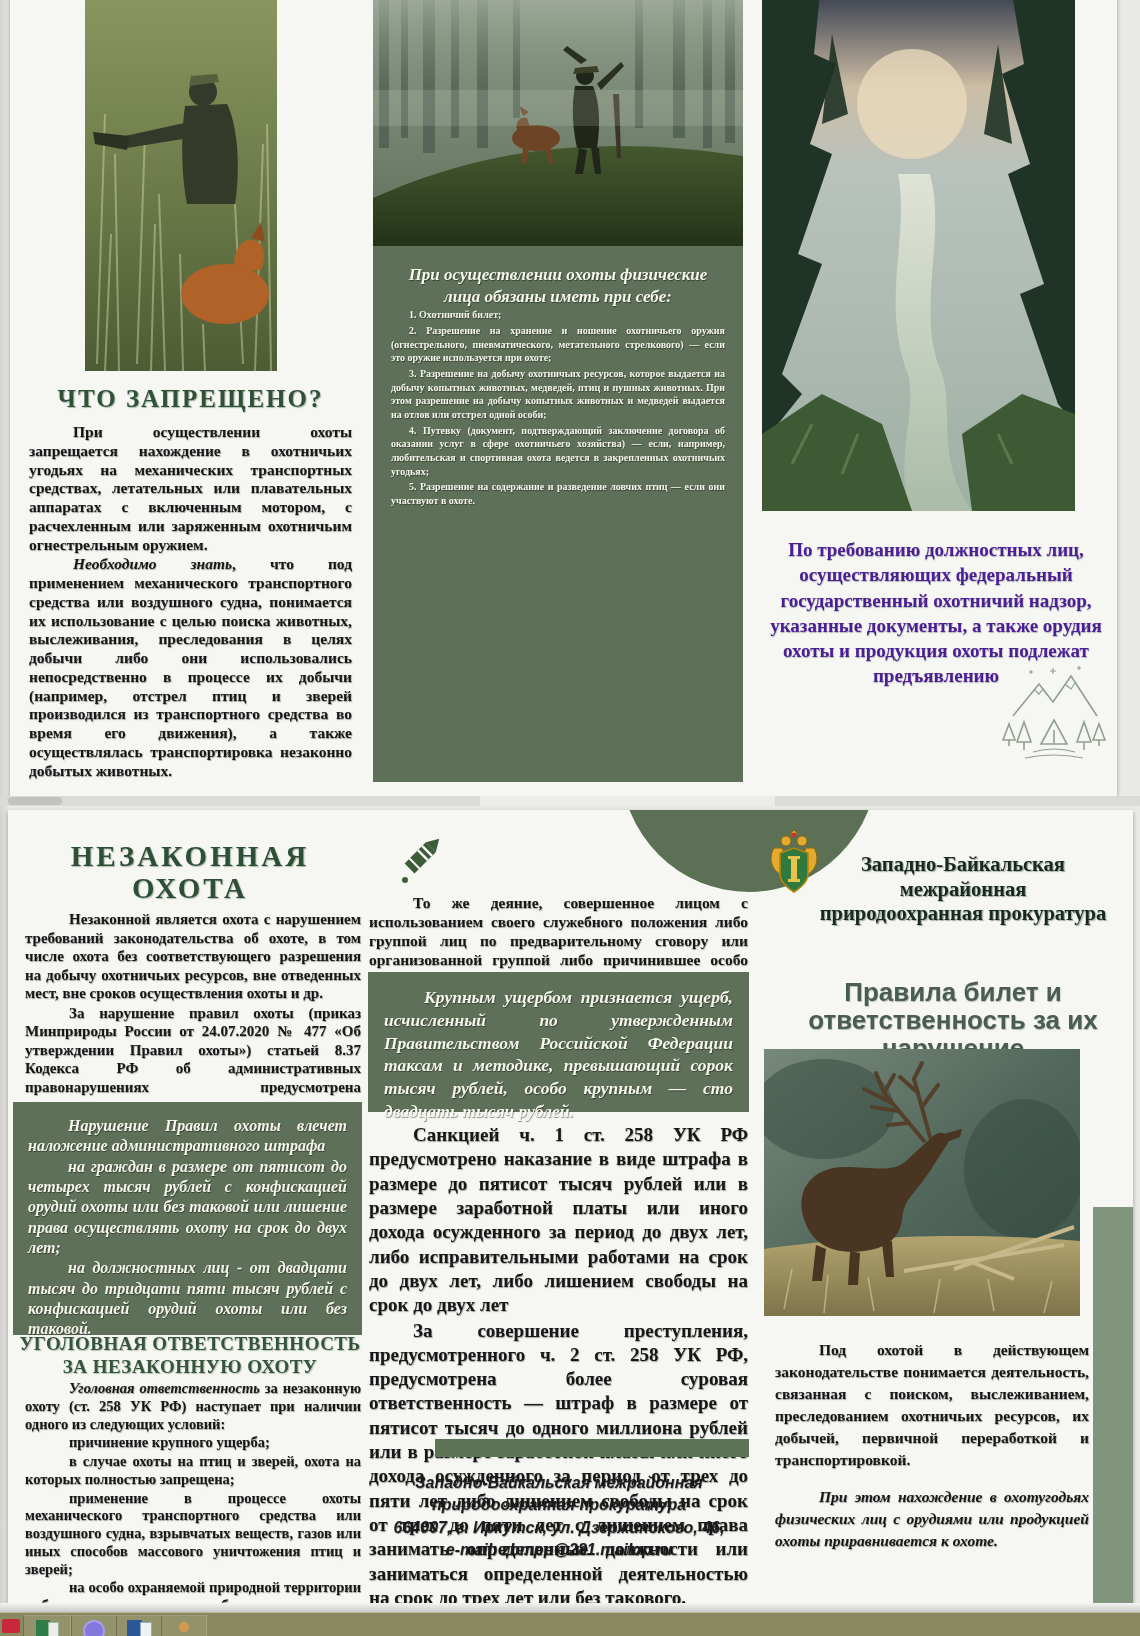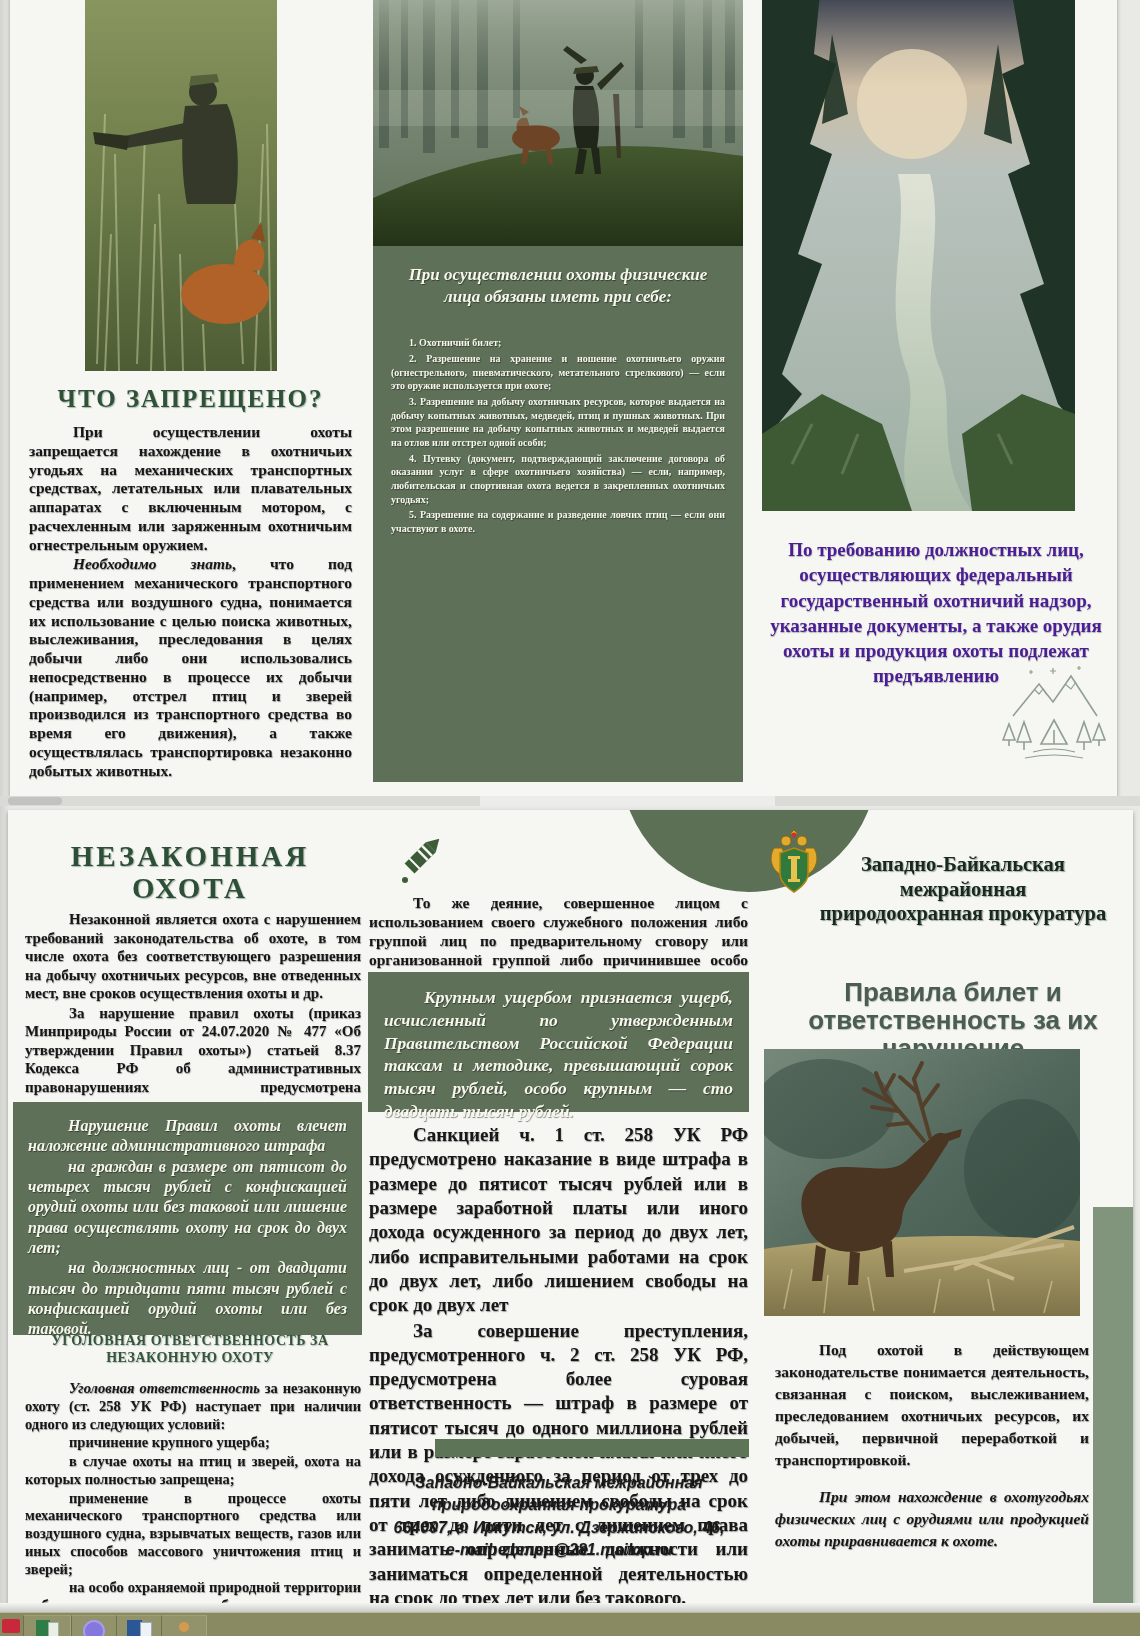--- a/index.html
+++ b/index.html
@@ -17,36 +17,36 @@
   .ctr{text-align:center;}
   .green-panel{position:absolute;background:#5e7158;}
   .panel-tx{color:#f7f7ee;font-weight:700;text-shadow:.7px .9px 1px rgba(0,0,0,.45);}
   h1,h2,h3{margin:0;font-weight:700;}
   
   #p1c1-head{position:absolute;left:18px;top:391px;width:325px;font-size:25px;letter-spacing:2px;
              color:#2f5138;text-align:center;text-shadow:1px 1px 1px rgba(60,90,60,.4);}
   #p1c1-text{position:absolute;left:18px;top:428px;width:325px;font-size:15.5px;line-height:1.21;}
   #p1c2-panel{left:363px;top:252px;width:370px;height:536px;padding:0;}
   #p1c2-inner{padding:18px 18px 0 18px;}
-  #p1c2-lh{font-style:italic;font-size:17px;line-height:1.3;text-align:center;margin-bottom:28px;}
+  #p1c2-lh{font-style:italic;font-size:17px;line-height:1.3;text-align:center;margin-bottom:0;}
   #p1c2-list p{margin:0 0 2px 0;text-indent:18px;font-size:10px;line-height:1.37;text-align:justify;}
   #p1c3-text{position:absolute;left:745px;top:543px;width:362px;font-size:19px;line-height:1.33;
              color:#4c1d95;font-weight:700;text-shadow:.5px .7px 1px rgba(40,70,60,.35);}
   #logo-camp{position:absolute;left:985px;top:666px;width:118px;height:102px;}
   
   .gp-circle{position:absolute;left:613px;top:-174px;width:256px;height:256px;border-radius:50%;
              background:#5c7055;}
   
   #p2c1-head{position:absolute;left:12px;top:30px;width:340px;font-size:29px;letter-spacing:3px;
              line-height:1.12;color:#2e4f37;text-align:center;text-shadow:1px 1px 1px rgba(60,90,60,.4);}
   #p2c1-text{position:absolute;left:16px;top:99px;width:338px;font-size:15px;line-height:1.235;}
   #p2c1-panel{left:5px;top:292px;width:349px;height:233px;}
   #p2c1-panel .in{padding:14px 15px;font-style:italic;font-size:16px;line-height:1.27;text-align:justify;}
   #p2c1-panel p{margin:0;text-indent:40px;}
-  #p2c1-head2{position:absolute;left:10px;top:522px;width:344px;font-size:14px;line-height:1.22;
+  #p2c1-head2{position:absolute;left:10px;top:522px;width:344px;font-size:19px;line-height:1.22;
               color:#34543c;text-align:center;letter-spacing:.5px;text-shadow:1px 1px 1px rgba(60,90,60,.35);}
   #p2c1-cond{position:absolute;left:16px;top:569px;width:338px;font-size:14.5px;line-height:1.225;}
   
   #pencil{position:absolute;left:390px;top:20px;width:50px;height:58px;}
   #p2c2-p1{position:absolute;left:360px;top:82px;width:381px;font-size:15.5px;line-height:1.23;}
   #p2c2-panel{left:360px;top:162px;width:381px;height:140px;}
   #p2c2-panel .in{padding:14px 16px;font-style:italic;font-size:17.5px;line-height:1.3;text-align:justify;}
   #p2c2-panel p{margin:0;text-indent:40px;}
   #p2c2-p2{position:absolute;left:360px;top:312px;width:381px;font-size:19px;line-height:1.28;}
   #p2c2-p2 p+p{margin-top:0;}

